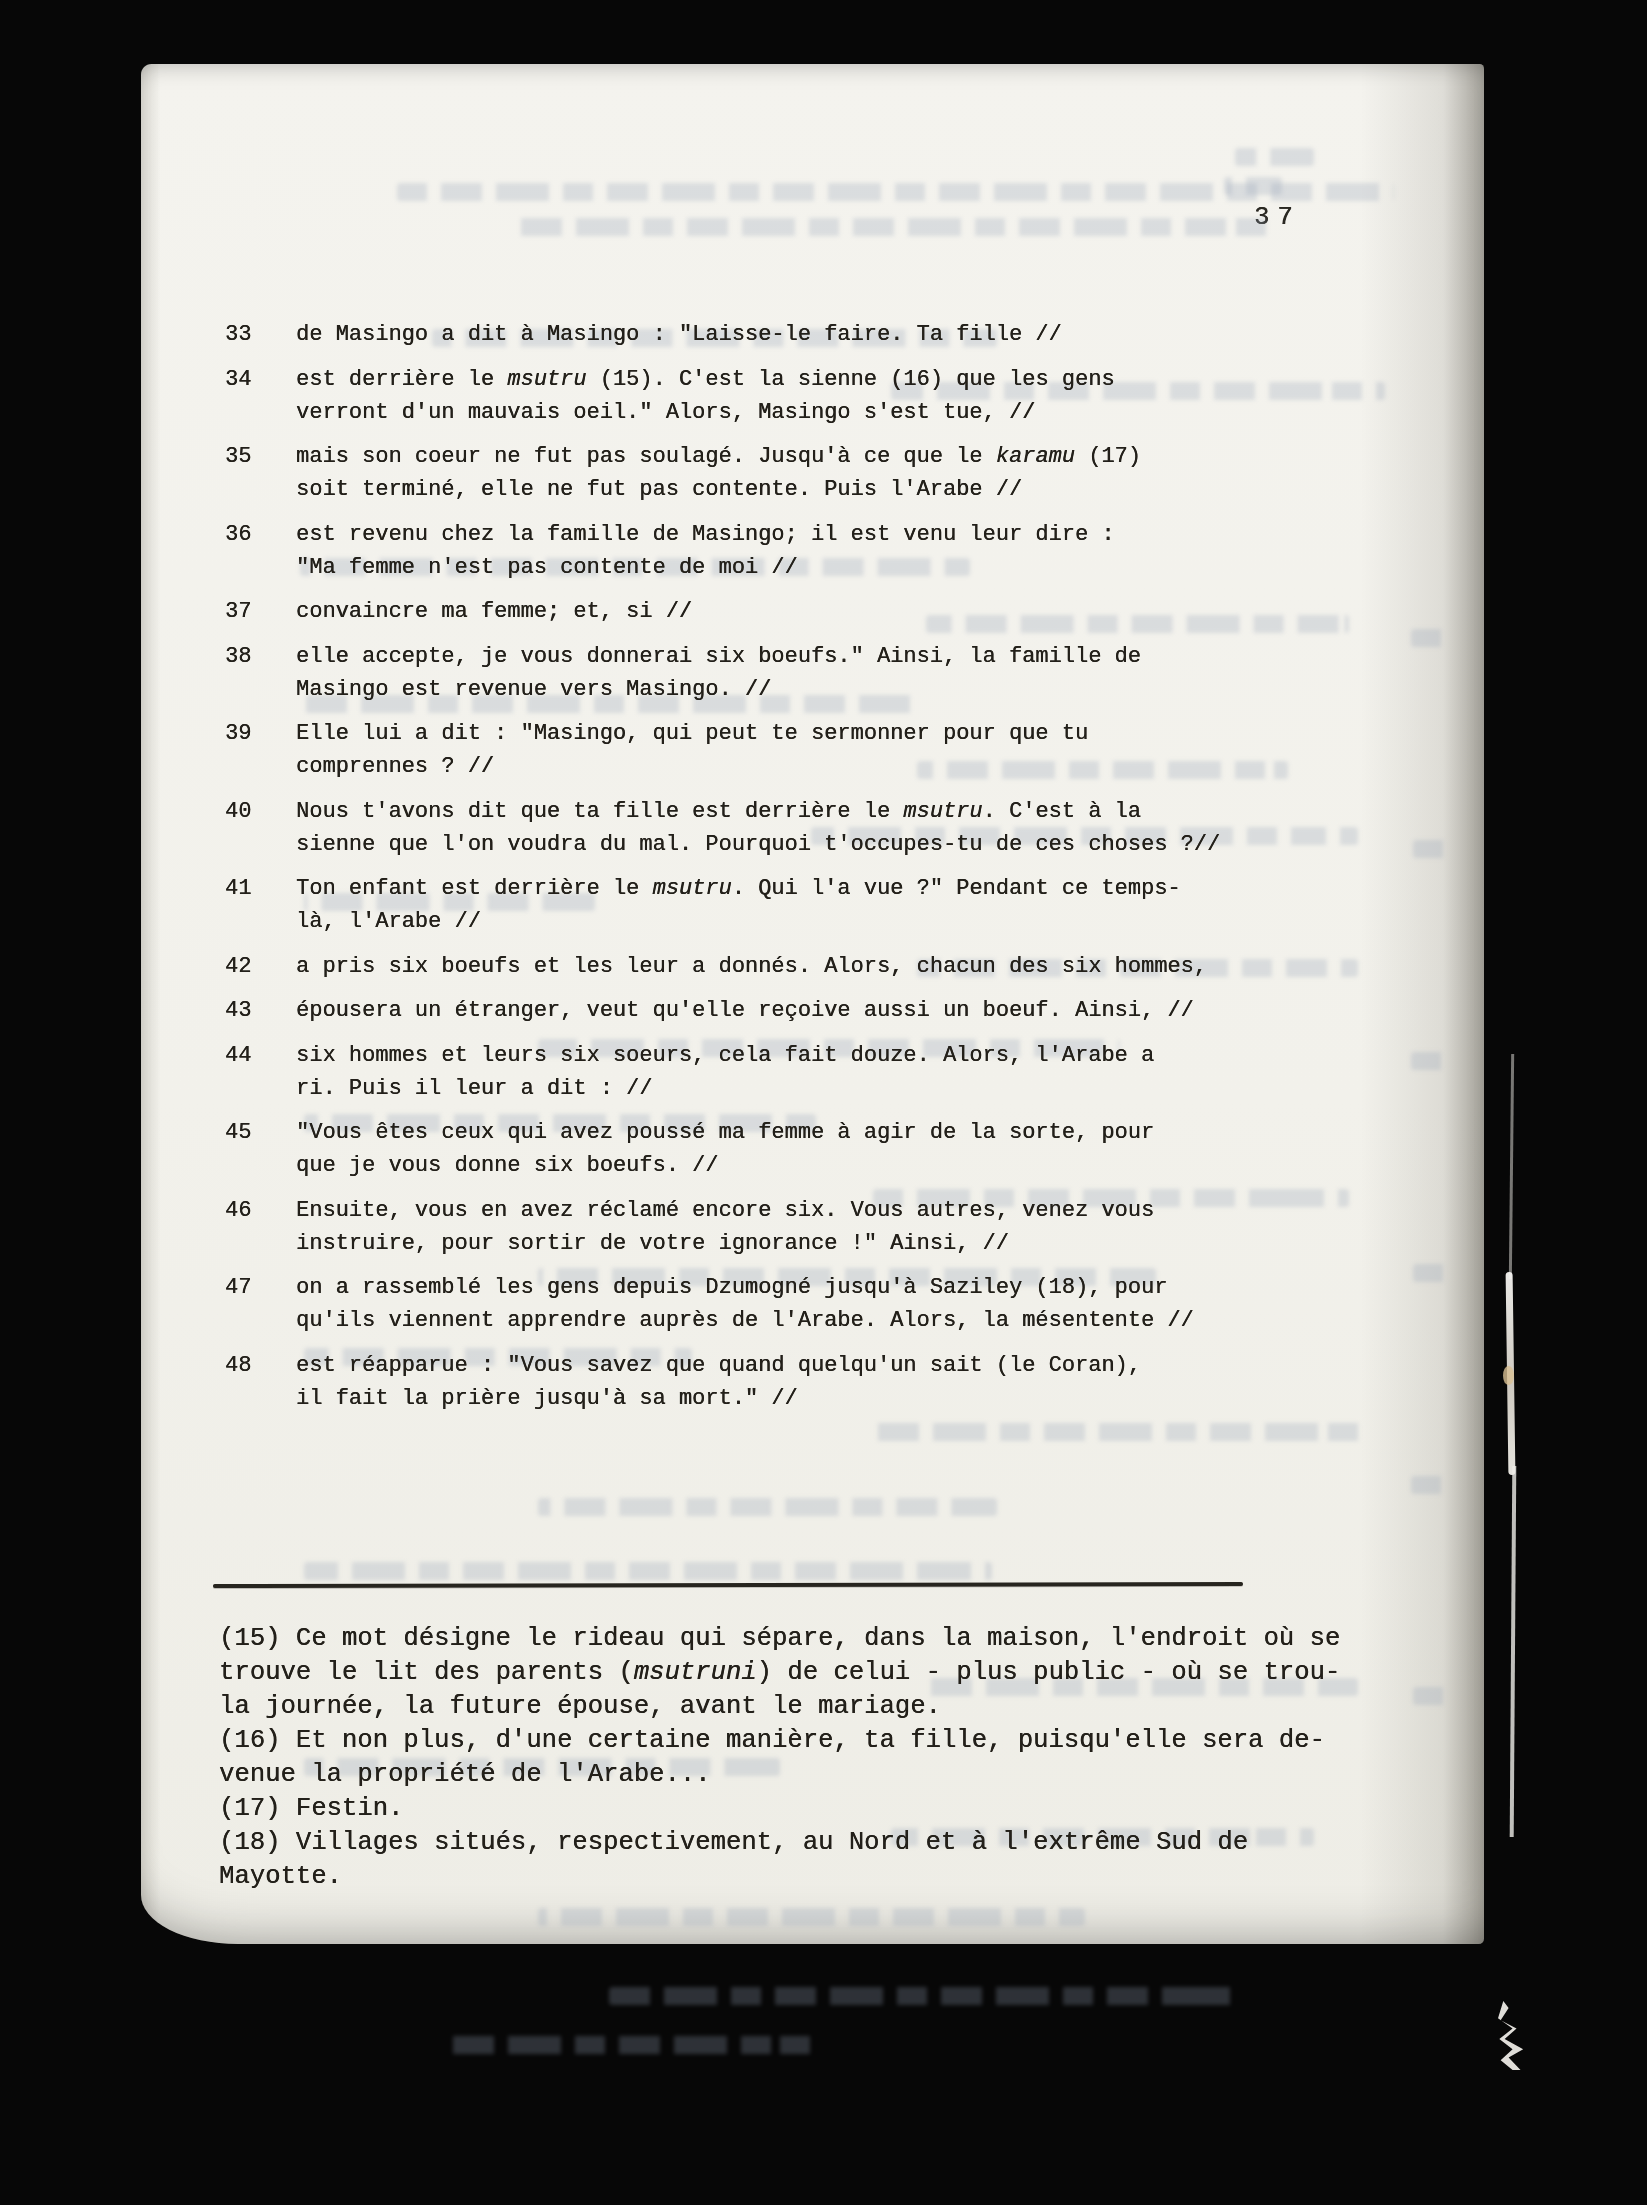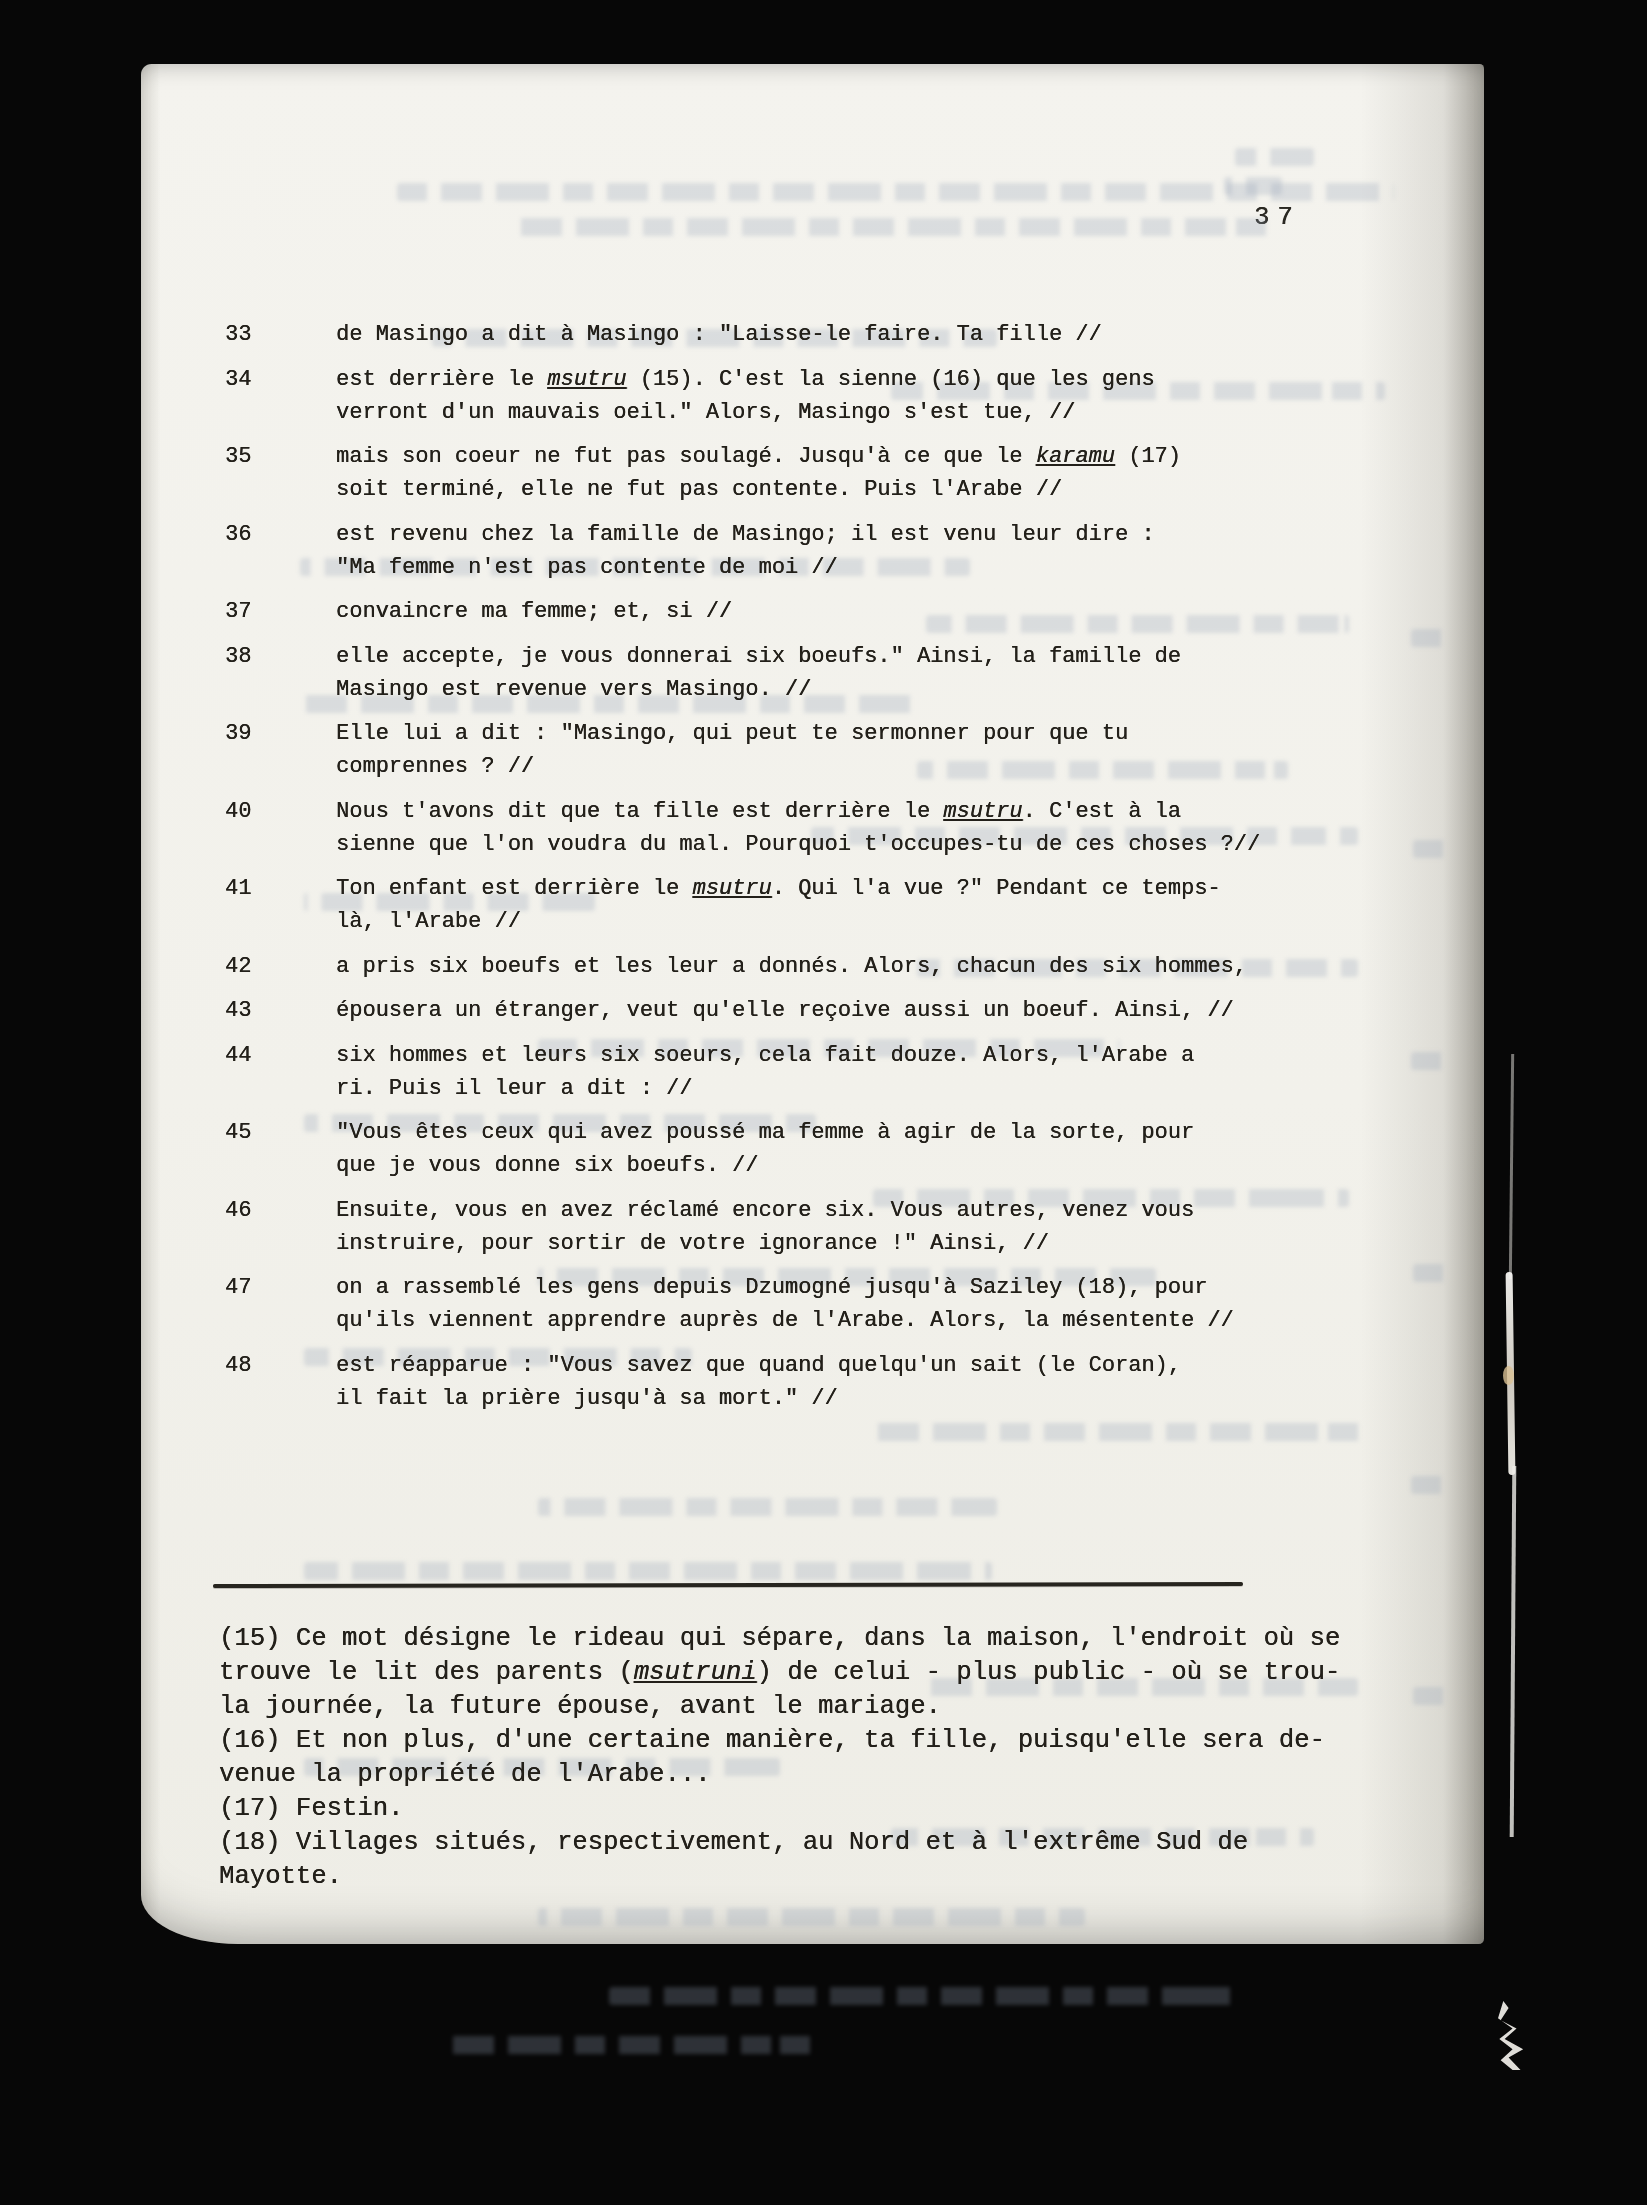--- a/index.html
+++ b/index.html
@@ -27,22 +27,22 @@
     text-shadow:0.3px 0 0 currentColor;
   }
   .paragraphs{
     position:absolute;left:84px;top:254px;width:1235px;
     font-size:22px;line-height:33px;color:#23201a;
     text-shadow:0.3px 0 0 currentColor;
   }
   .para-row{display:flex;margin-bottom:11.5px;}
   .para-num{width:71px;flex:0 0 71px;}
   .para-text{flex:1;}
-  .para-line{white-space:pre;margin-left:40px;}
-  .it{font-style:italic;text-decoration:underline;}
+  .para-line{white-space:pre;}
+  .it{font-style:italic;}
   .footnote-rule{
     position:absolute;left:72px;top:1519px;width:1030px;height:3.5px;
     background:#27251f;border-radius:1.8px;transform:rotate(-0.12deg);
     box-shadow:0 0.9px 0 rgba(39,37,31,0.25);
   }
   .footnotes{
     position:absolute;left:78px;top:1558px;width:1253px;
     font-size:25.6px;line-height:34px;color:#23201a;
     text-shadow:0.3px 0 0 currentColor;
   }

